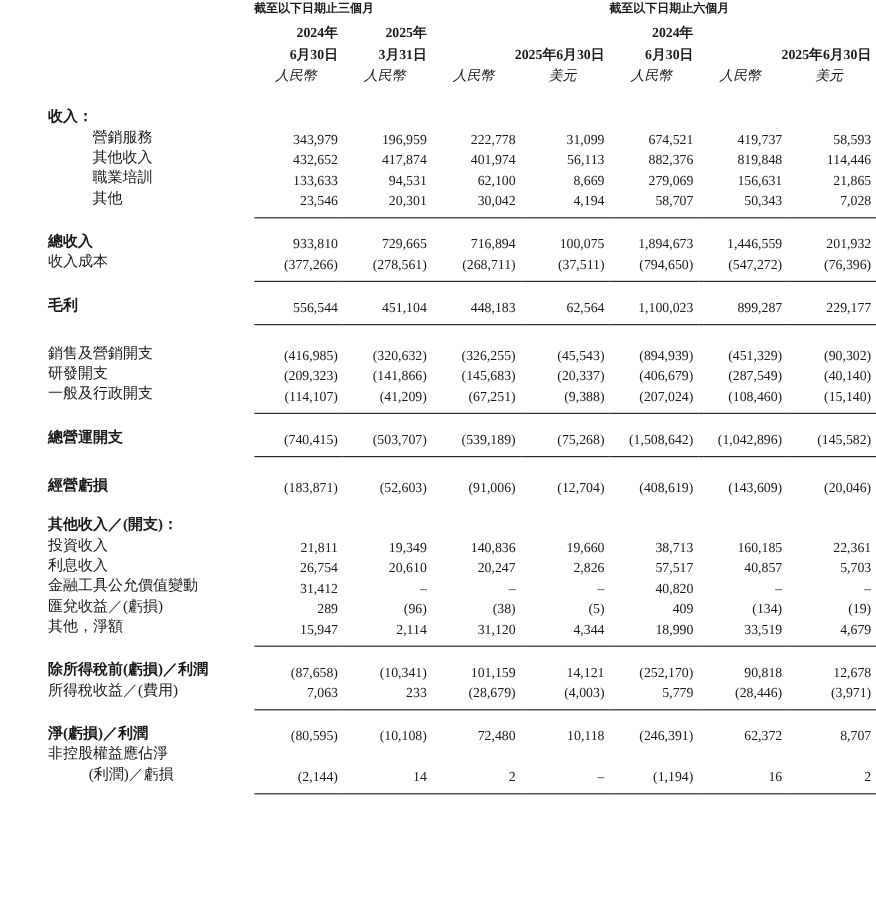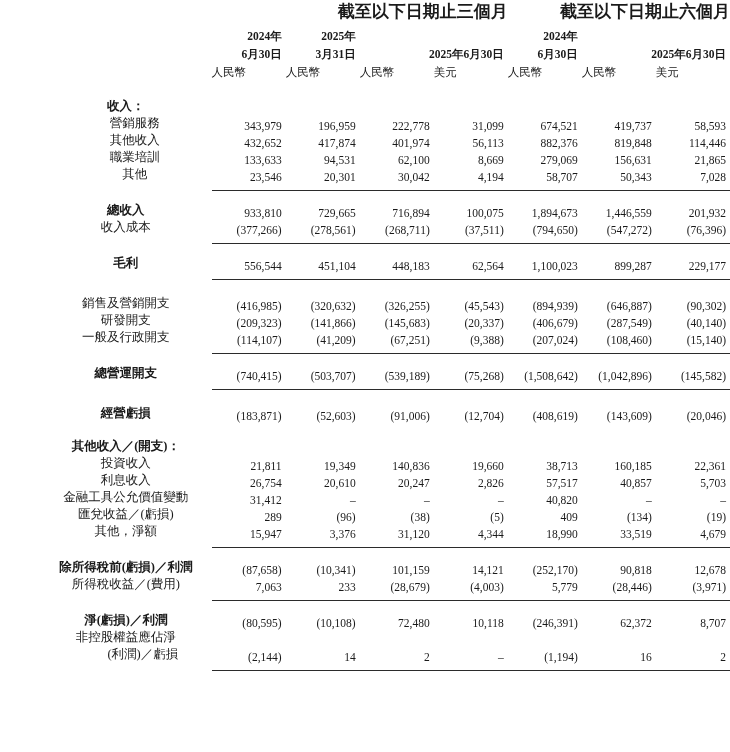--- a/index.html
+++ b/index.html
@@ -33,55 +33,56 @@
 
   td, th {
     padding: 0;
     margin: 0;
     vertical-align: bottom;
     font-weight: normal;
   }
 
   
   .hdr-group {
-    text-align: right;
-    font-size: 17px;
+    text-align: left;
+    font-size: 10px;
     font-weight: bold;
     letter-spacing: 0px;
     padding-bottom: 2px;
     white-space: nowrap;
   }
   .hdr-year, .hdr-date {
     text-align: right;
     font-weight: bold;
     font-size: 11.5px;
     padding-right: 4px;
     white-space: nowrap;
   }
   .hdr-year { padding-top: 4px; text-align: right; }
   .hdr-date { padding-top: 3px; }
   .hdr-cur {
-    text-align: left;
+    text-align: center;
+    font-style: italic;
     font-size: 11.5px;
     padding-right: 4px;
     padding-top: 3px;
     padding-bottom: 6px;
     white-space: nowrap;
   }
 
   
   tr.r { height: 17px; }
 
   td.label {
-    text-align: center;
+    text-align: left;
     padding-left: 40px;
     white-space: nowrap;
     font-size: 12.5px;
   }
-  td.label.indent { padding-left: 58px; margin-top: 24px; }
+  td.label.indent { padding-left: 77px; margin-top: 24px; }
   td.label.indent2 { padding-left: 74px; }
   td.label.bold { font-weight: bold; }
 
   td.num {
     text-align: right;
     padding-right: 4px;
     white-space: nowrap;
     font-variant-numeric: tabular-nums;
     font-size: 11.5px;
   }
@@ -291,21 +292,21 @@
           <td colspan="8"></td>
         </tr>
 
       <tr class="r">
         <td class="label">銷售及營銷開支</td>
         <td class="num">(416,985)</td>
         <td class="num">(320,632)</td>
         <td class="num">(326,255)</td>
         <td class="num">(45,543)</td>
         <td class="num">(894,939)</td>
-        <td class="num">(646,887)</td>
+        <td class="num">(451,329)</td>
         <td class="num">(90,302)</td>
       </tr>
 
       <tr class="r">
         <td class="label">研發開支</td>
         <td class="num">(209,323)</td>
         <td class="num">(141,866)</td>
         <td class="num">(145,683)</td>
         <td class="num">(20,337)</td>
         <td class="num">(406,679)</td>
@@ -431,21 +432,21 @@
         <td class="num">(38)</td>
         <td class="num">(5)</td>
         <td class="num">409</td>
         <td class="num">(134)</td>
         <td class="num">(19)</td>
       </tr>
 
       <tr class="r">
         <td class="label">其他，淨額</td>
         <td class="num">15,947</td>
-        <td class="num">3,376</td>
+        <td class="num">2,114</td>
         <td class="num">31,120</td>
         <td class="num">4,344</td>
         <td class="num">18,990</td>
         <td class="num">33,519</td>
         <td class="num">4,679</td>
       </tr>
 
       <tr class="rule">
         <td></td>
         <td class="num"></td>

